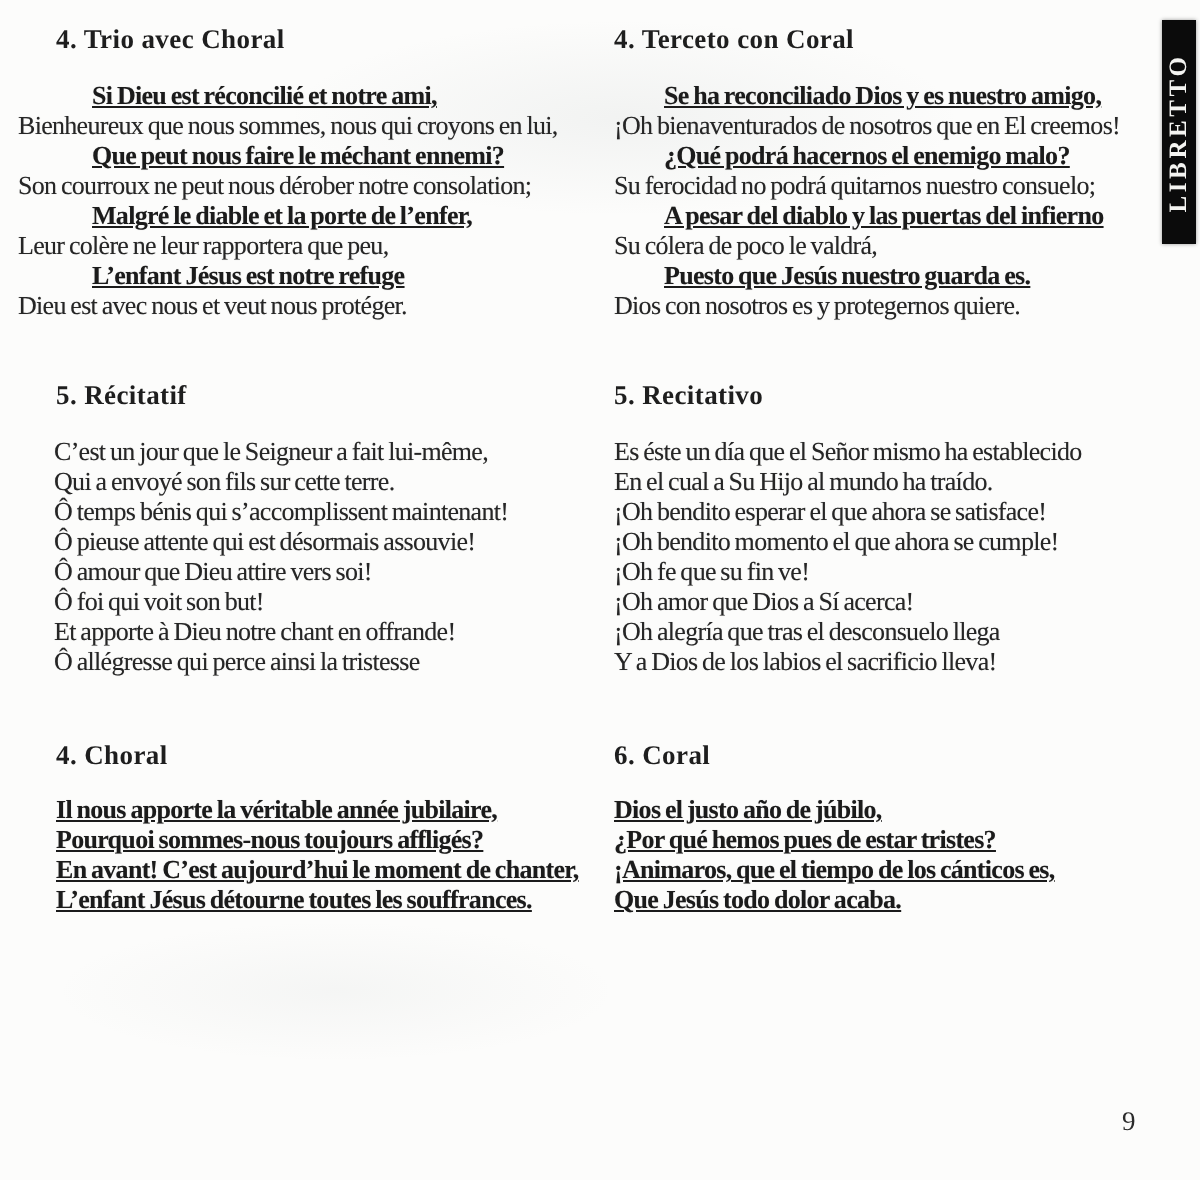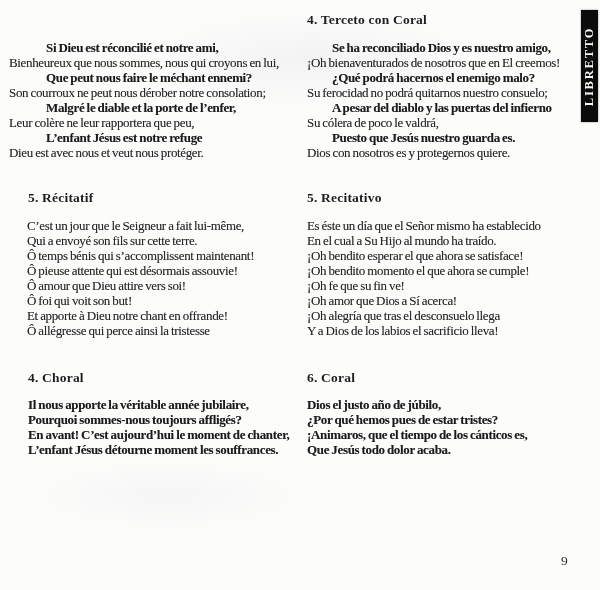--- a/index.html
+++ b/index.html
@@ -29,21 +29,21 @@
   .verse{position:absolute;}
   .line{
     white-space:nowrap;
     font-size:13px;
     line-height:15px;
     letter-spacing:-.35px;
     word-spacing:-.6px;
     color:#262626;
     text-shadow:0 0 .4px rgba(40,40,40,.35);
   }
-  .line.bold{font-weight:700;color:#1b1b1b;}
+  .line.bold{font-weight:700;color:#1b1b1b;text-decoration:underline;}
   .v-left .line.indent{padding-left:37px;}
   .v-right .line.indent{padding-left:25px;}
 
   
   .lh1{left:28px;top:12px;}
   .lv1{left:9px;top:40px;}
   .lh2{left:28px;top:190px;}
   .lv2{left:27px;top:218px;}
   .lh3{left:28px;top:370px;}
   .lv3{left:28px;top:397px;}
@@ -81,20 +81,21 @@
 </style>
 </head>
 <body>
 
 <div class="page">
 
   <aside class="spine-tab">
     <span class="tab-text">LIBRETTO</span>
   </aside>
 
+  <h2 class="heading lh1">4. Trio avec Choral</h2>
   <div class="verse v-left lv1">
       <div class="line bold indent">Si Dieu est réconcilié et notre ami,</div>
       <div class="line">Bienheureux que nous sommes, nous qui croyons en lui,</div>
       <div class="line bold indent">Que peut nous faire le méchant ennemi?</div>
       <div class="line">Son courroux ne peut nous dérober notre consolation;</div>
       <div class="line bold indent">Malgré le diable et la porte de l’enfer,</div>
       <div class="line">Leur colère ne leur rapportera que peu,</div>
       <div class="line bold indent">L’enfant Jésus est notre refuge</div>
       <div class="line">Dieu est avec nous et veut nous protéger.</div>
     </div>
@@ -109,21 +110,21 @@
       <div class="line">Ô foi qui voit son but!</div>
       <div class="line">Et apporte à Dieu notre chant en offrande!</div>
       <div class="line">Ô allégresse qui perce ainsi la tristesse</div>
     </div>
 
   <h2 class="heading lh3">4. Choral</h2>
   <div class="verse v-left lv3">
       <div class="line bold">Il nous apporte la véritable année jubilaire,</div>
       <div class="line bold">Pourquoi sommes-nous toujours affligés?</div>
       <div class="line bold">En avant! C’est aujourd’hui le moment de chanter,</div>
-      <div class="line bold">L’enfant Jésus détourne moment les souffrances.</div>
+      <div class="line bold">L’enfant Jésus détourne toutes les souffrances.</div>
     </div>
 
   <h2 class="heading rh1">4. Terceto con Coral</h2>
   <div class="verse v-right rv1">
       <div class="line bold indent">Se ha reconciliado Dios y es nuestro amigo,</div>
       <div class="line">¡Oh bienaventurados de nosotros que en El creemos!</div>
       <div class="line bold indent">¿Qué podrá hacernos el enemigo malo?</div>
       <div class="line">Su ferocidad no podrá quitarnos nuestro consuelo;</div>
       <div class="line bold indent">A pesar del diablo y las puertas del infierno</div>
       <div class="line">Su cólera de poco le valdrá,</div>

